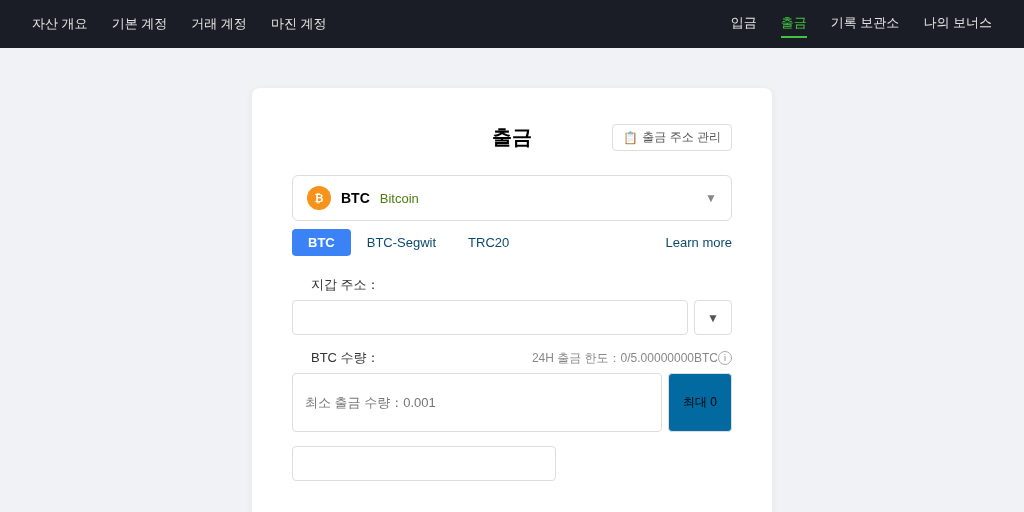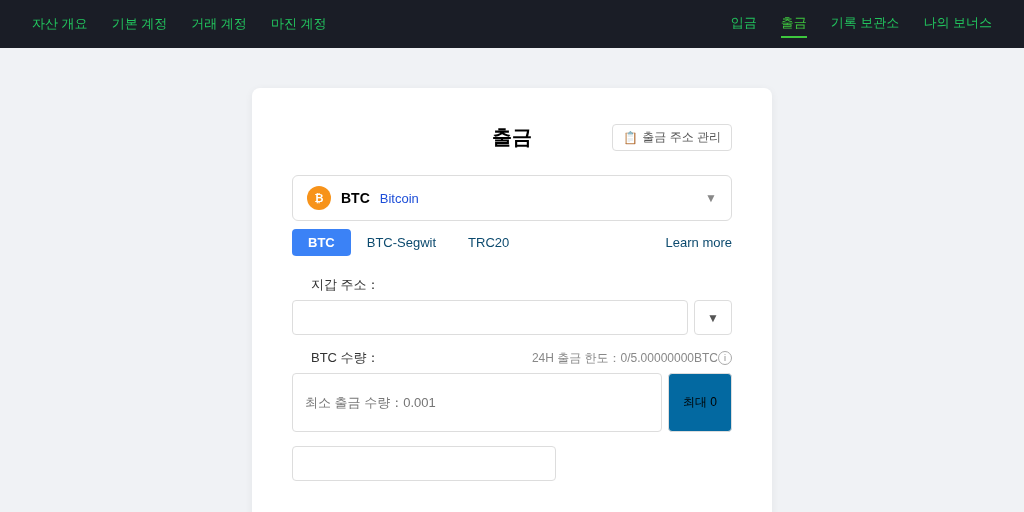--- a/index.html
+++ b/index.html
@@ -12,21 +12,21 @@
       align-items: center;
       justify-content: space-between;
       padding: 0 32px;
       height: 48px;
     }
     .nav-left, .nav-right {
       display: flex;
       gap: 24px;
     }
     .nav-item {
-      color: #22c55e;
+      color: #e5e5e5;
       font-size: 13px;
       cursor: pointer;
       padding: 4px 0;
     }
     .nav-item.active {
       color: #3ec73e;
       border-bottom: 2px solid #3ec73e;
     }
 
     
@@ -100,21 +100,21 @@
       color: #fff;
       font-size: 11px;
       font-weight: bold;
     }
     .coin-symbol {
       font-weight: 600;
       font-size: 14px;
     }
     .coin-name {
       font-size: 13px;
-      color: #1d4ed8;
+      color: #4d7c0f;
     }
     .chevron-down {
       color: #888;
       font-size: 12px;
     }
 
     
     .transfer-link {
       text-align: right;
       font-size: 13px;

